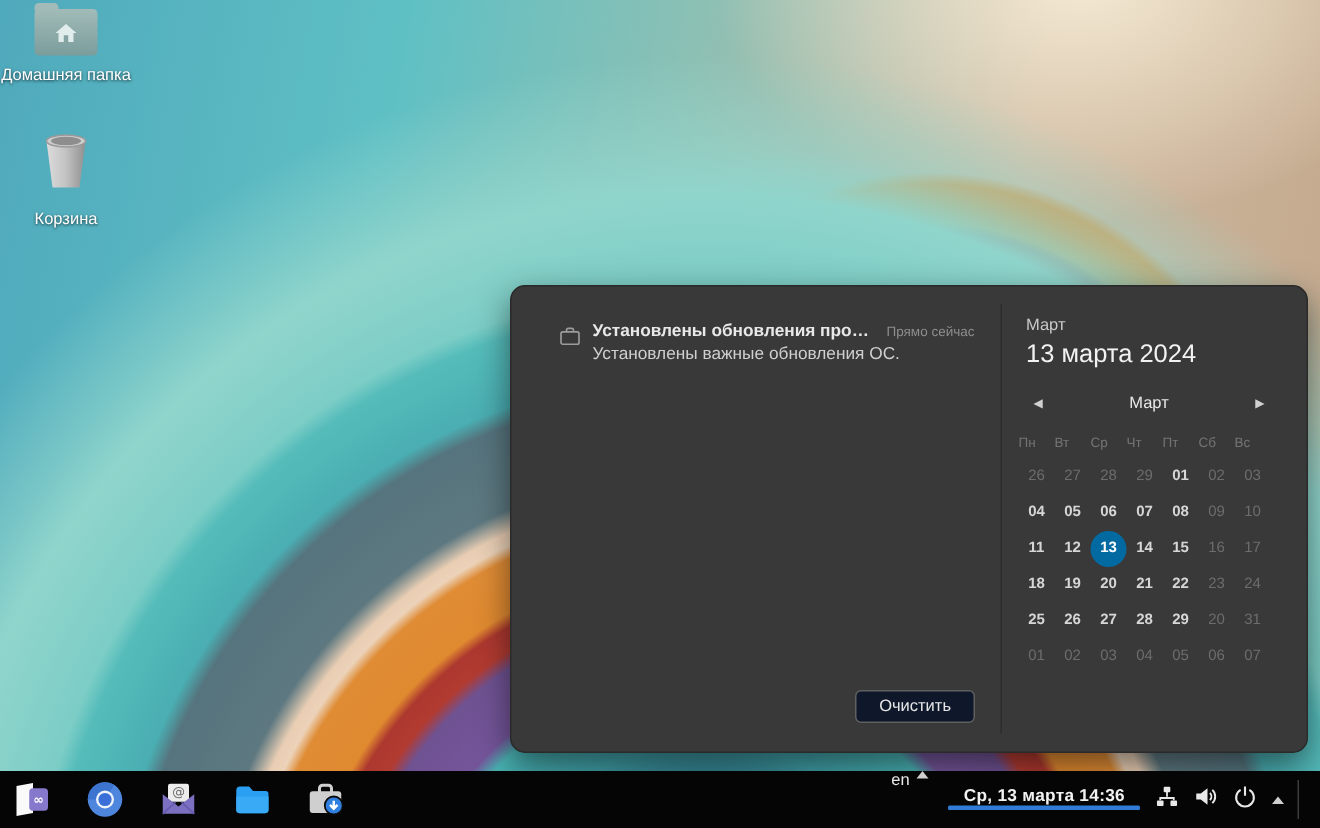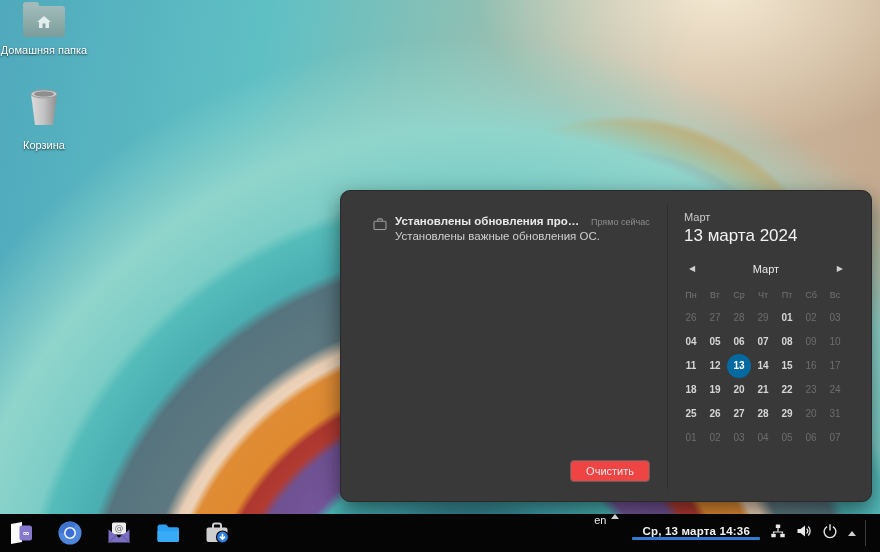--- a/index.html
+++ b/index.html
@@ -63,34 +63,34 @@
   .notif-icon { margin:2px 8px 0 0; flex:none; }
   .notif-head { display:flex; align-items:baseline; }
   .notif-title {
     font-size:11.5px; font-weight:bold; color:#e8e8e8;
     max-width:186px; white-space:nowrap; overflow:hidden; text-overflow:ellipsis;
   }
   .notif-time { font-size:9px; color:#8d8d8d; margin-left:10px; white-space:nowrap; }
   .notif-body { font-size:11.5px; color:#cfcfcf; margin-top:3px; }
   .clear-btn {
     position:absolute; right:17px; bottom:19px; height:22px; padding:0 15px;
-    background:#ef4444; border:1px solid #606060; border-radius:4px;
+    background:#0f172a; border:1px solid #606060; border-radius:4px;
     color:#e6e6e6; font-size:11px; font-family:inherit; cursor:pointer; line-height:20px;
   }
   
   .cal-weekday { font-size:11px; color:#c9c9c9; margin-left:16px; }
   .cal-title { font-size:17px; font-weight:normal; color:#f2f2f2; margin:3px 0 0 16px; }
   .cal-nav {
     width:168px; margin:15px 0 0 14px; display:flex;
     justify-content:space-between; align-items:center;
   }
   .cal-arrow { font-size:8px; color:#d0d0d0; padding:3px 7px; cursor:pointer; }
   .cal-month { font-size:11px; font-weight:normal; color:#e8e8e8; }
   .cal-grid { display:grid; grid-template-columns:repeat(7,24px); margin:8px 0 0 11px; }
-  .cal-head { height:22px; line-height:22px; text-align:center; font-size:9px; color:#747474; }
+  .cal-head { height:22px; line-height:22px; text-align:left; font-size:9px; color:#747474; }
   .cal-cell {
     width:24px; height:24px; line-height:24px; text-align:center;
     font-size:10px; font-weight:bold; color:#d6d6d6; border-radius:50%; cursor:pointer;
   }
   .cal-cell.muted { color:#6d6d6d; font-weight:normal; }
   .cal-cell.selected { background:#0369a1; color:#ffffff; }
   
   .taskbar {
     position:absolute; left:0; bottom:0; width:880px; height:38px;
     background:#050505; display:flex; align-items:center;

